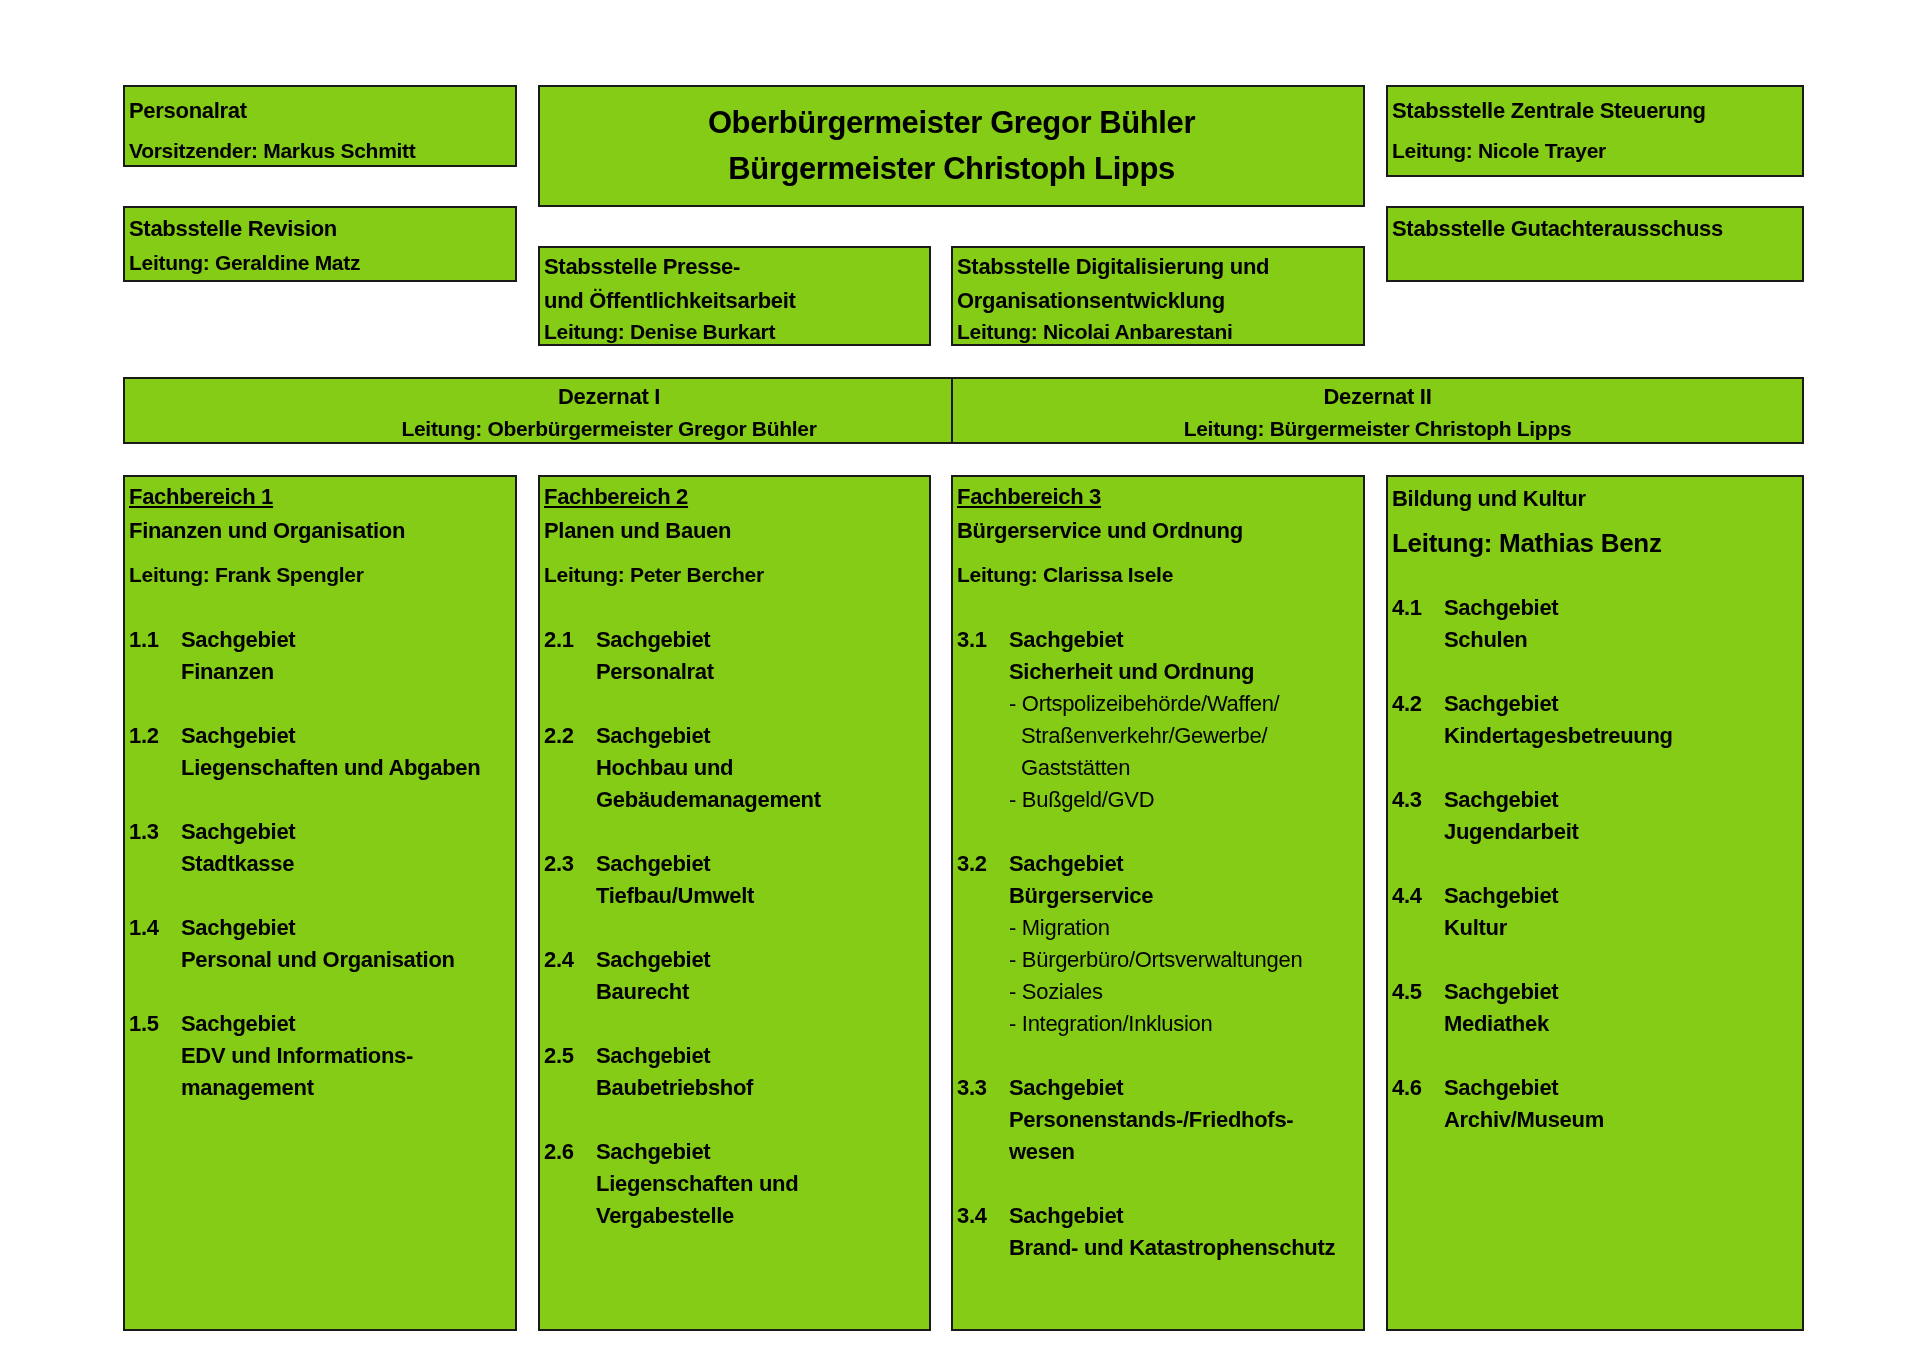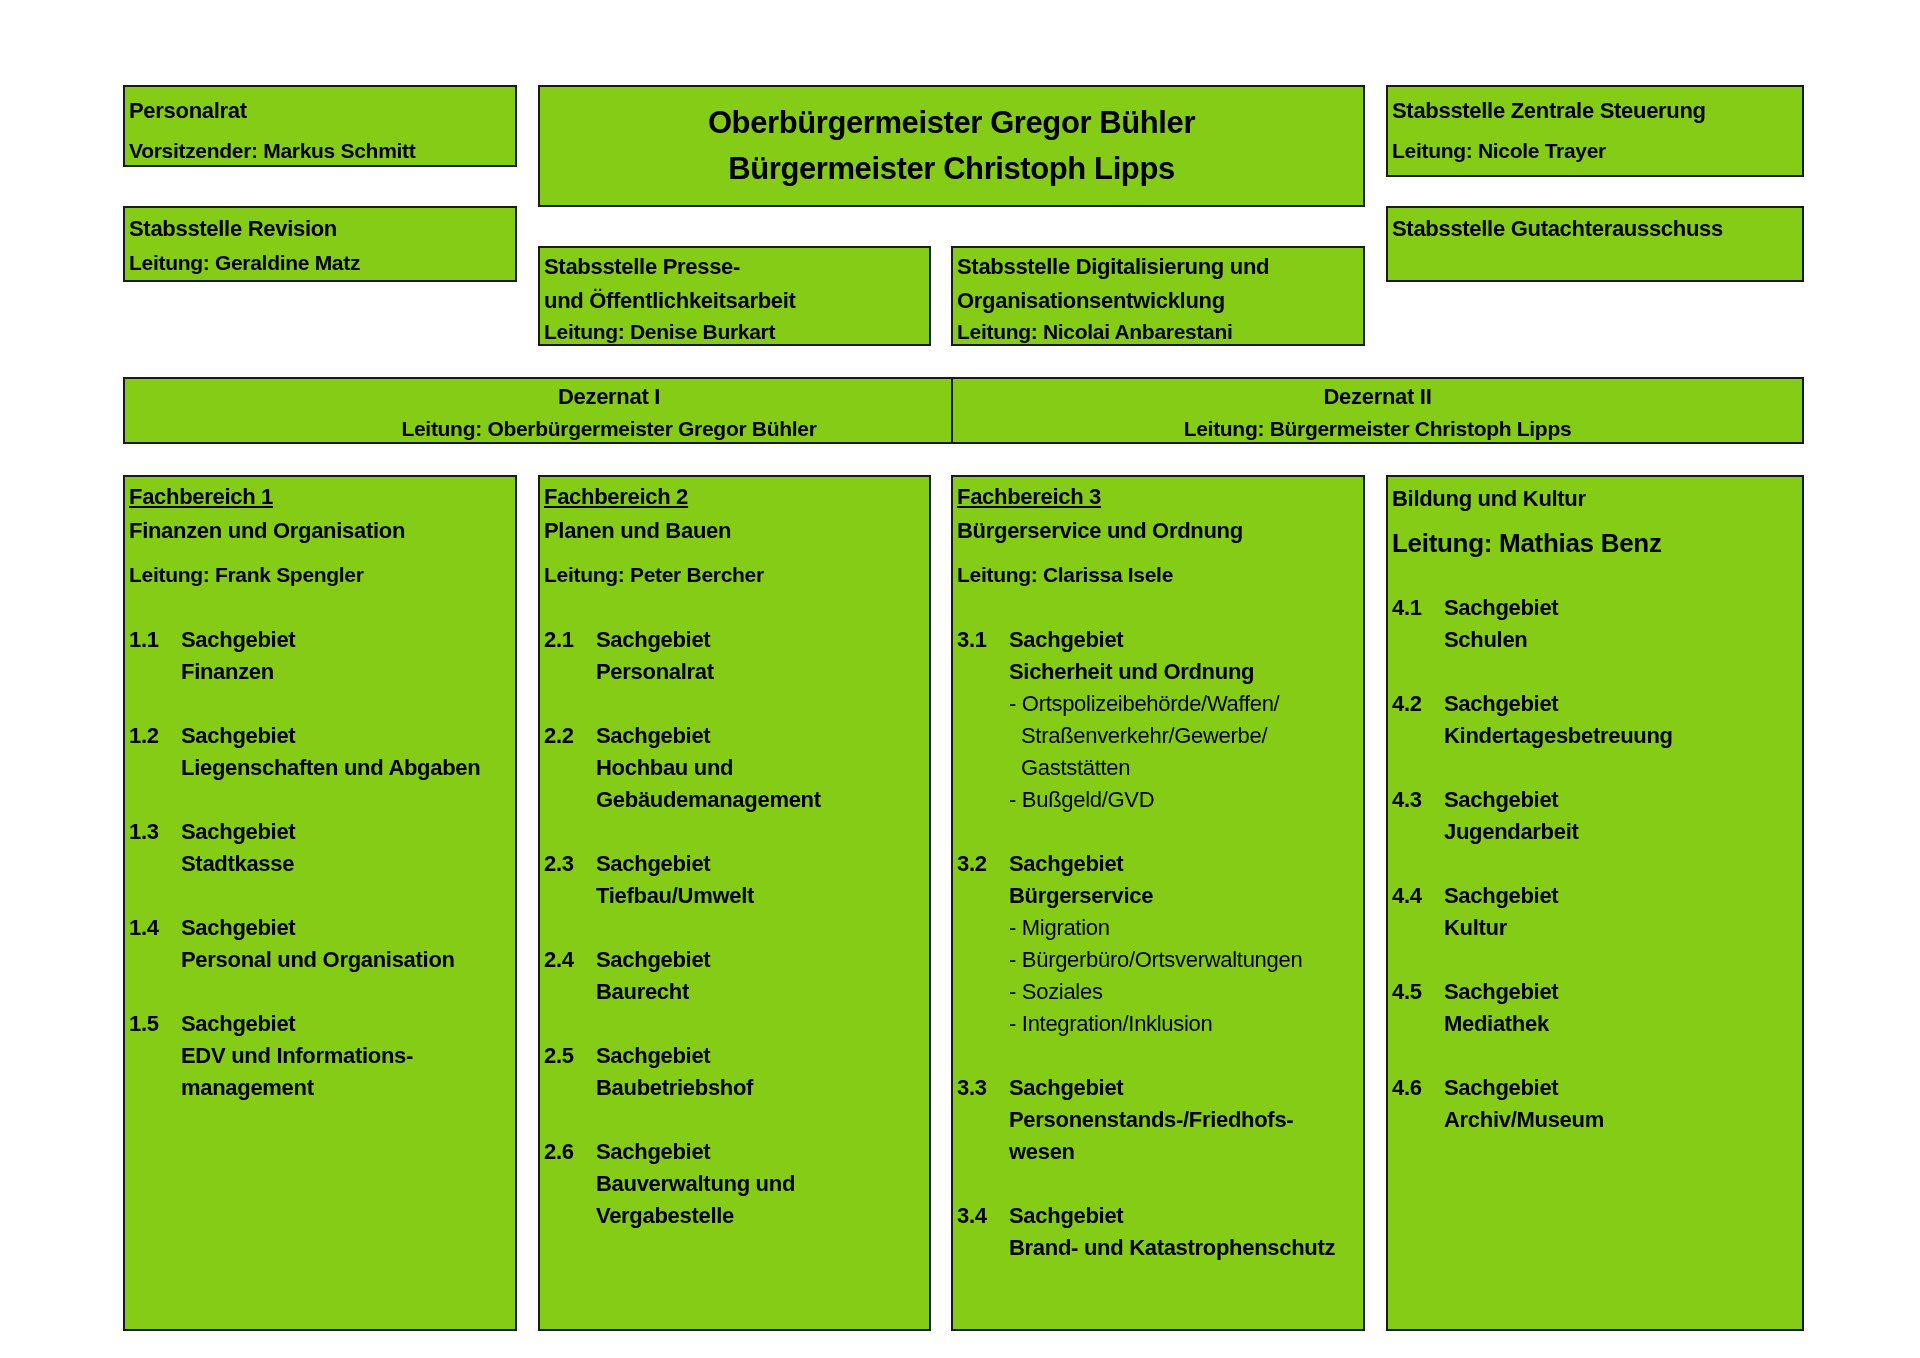--- a/index.html
+++ b/index.html
@@ -149,21 +149,21 @@
     <div class="n">2.5</div>
     <div class="body">
       <div>Sachgebiet</div>
       <div>Baubetriebshof</div>
     </div>
   </div>
   <div class="item">
     <div class="n">2.6</div>
     <div class="body">
       <div>Sachgebiet</div>
-      <div>Bauverwaltung und</div>
+      <div>Liegenschaften und</div>
       <div>Vergabestelle</div>
     </div>
   </div>
 </div>
 
 <div class="box fb t" style="left:951px; top:475px; width:414px; height:856px;">
   <div class="u">Fachbereich 3</div>
   <div style="line-height:36px;">Bürgerservice und Ordnung</div>
   <div style="margin-top:10px; font-size:21px;">Leitung: Clarissa Isele</div>
   <div style="height:1px;"></div>

